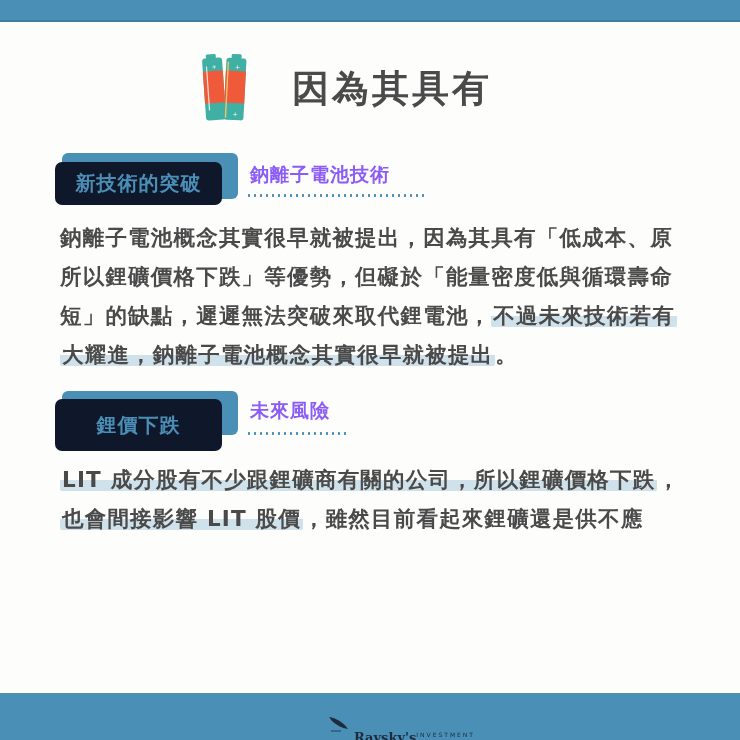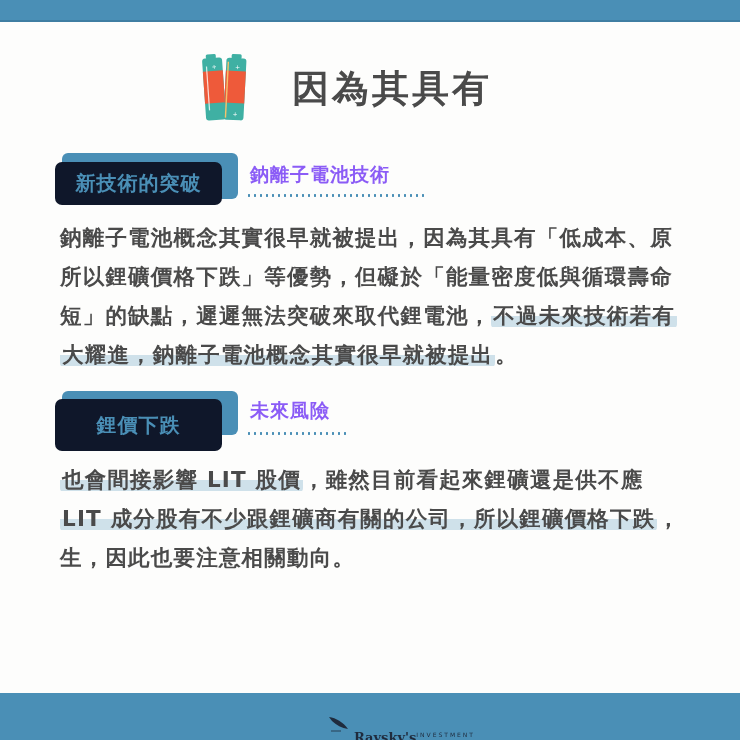--- a/index.html
+++ b/index.html
@@ -60,23 +60,22 @@
     <span class="line"><span class="hl">大耀進，鈉離子電池概念其實很早就被提出</span><span>。</span></span>
   </div>
 </div>
 
 <div>
   <div class="tab-back" style="left:62px;top:391px;width:176px;height:44px;"></div>
   <div class="tab-front" style="left:55px;top:399px;width:167px;height:52px;">鋰價下跌</div>
   <div class="sub-title" style="left:250px;top:398px;">未來風險</div>
   <div class="dots" style="left:246px;top:432px;width:100px;"></div>
   <div class="para" style="top:460px;">
+    <span class="line"><span class="hl">LIT 成分股有不少跟鋰礦商有關的公司，所以鋰礦價格下跌</span><span>，</span></span>
     <span class="line"><span class="hl">也會間接影響 LIT 股價</span><span>，雖然目前看起來鋰礦還是供不應</span></span>
-    <span class="line"><span class="hl">LIT 成分股有不少跟鋰礦商有關的公司，所以鋰礦價格下跌</span><span>，</span></span>
-    <span class="line"><span>生，因此也要注意相關動向。</span></span>
   </div>
 </div>
 
 <div class="bottom-band"></div>
 <div class="logo">
   <svg width="22" height="18" viewBox="0 0 22 18">
     <path d="M1 2 C8 3 15 7 20 14 C14 13 8 10 4 6 Z" fill="#1f2b3d"></path>
     <path d="M3 16 h10" stroke="#1f2b3d" stroke-width="0.8"></path>
   </svg>
   <div class="logo-text">

